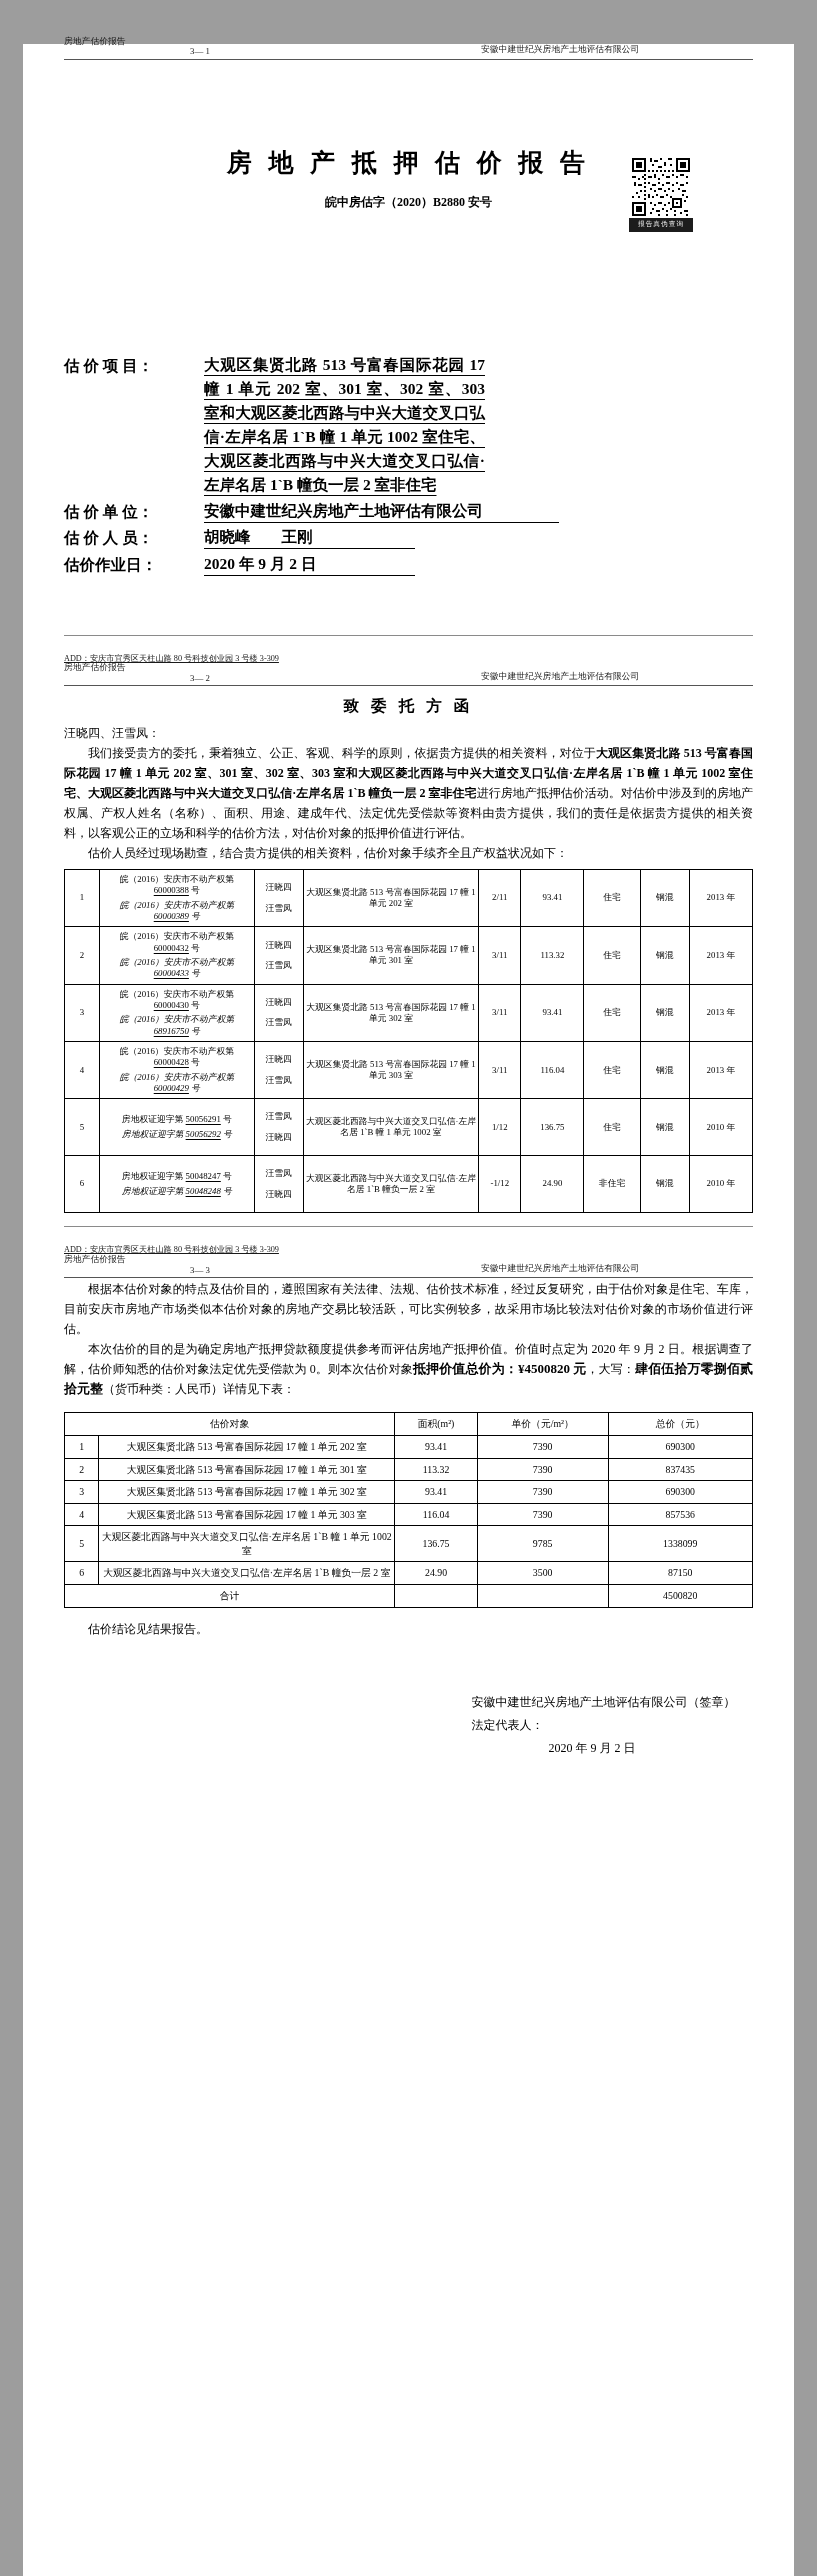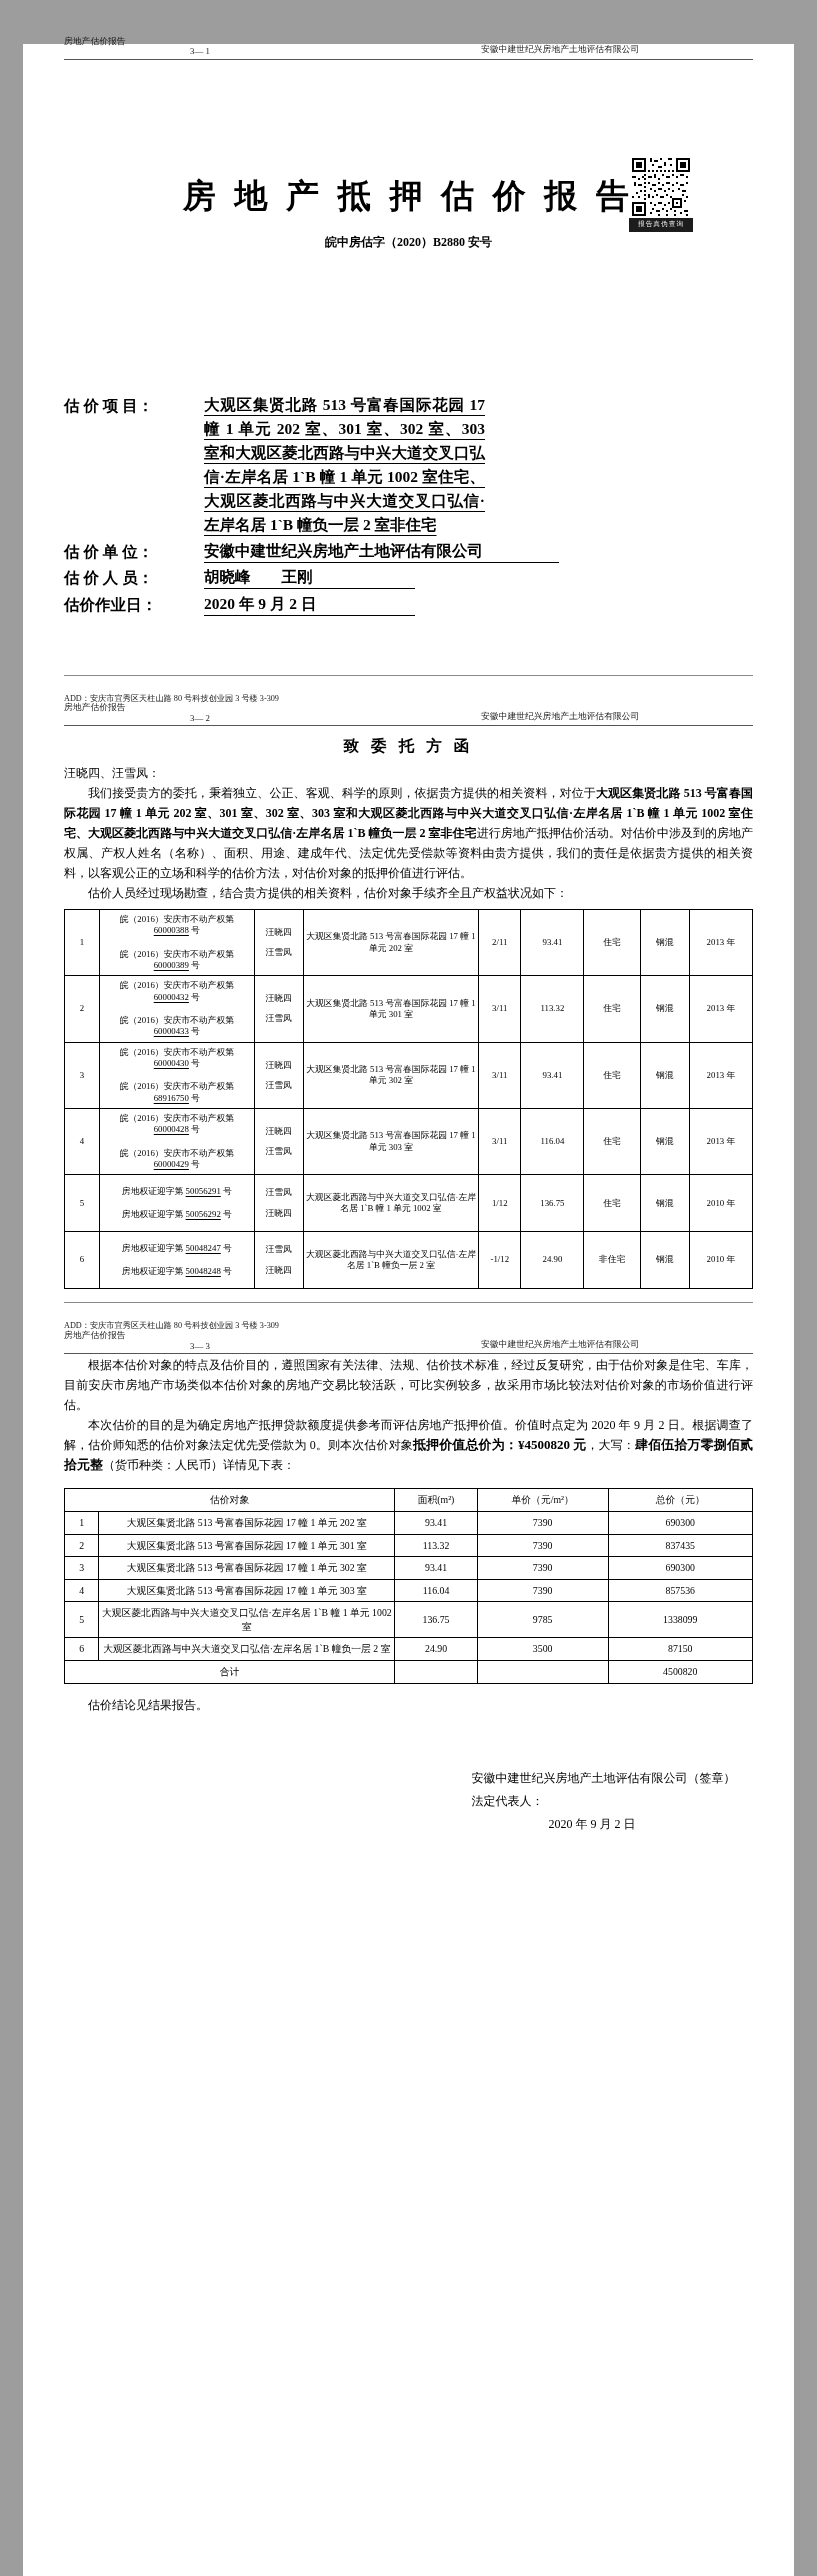--- a/index.html
+++ b/index.html
@@ -17,33 +17,33 @@
     background:#ffffff;
     padding:0 41px;
   }
   
   .hdr { position:relative; height:15.5px; border-bottom:0.5px solid #555; font-size:8.8px; color:#1a1a1a; }
   .hdr .h-left  { position:absolute; left:0;    bottom:11px; }
   .hdr .h-mid   { position:absolute; left:126px; bottom:2.1px; }
   .hdr .h-right { position:absolute; left:417px; bottom:2.1px; }
   .hdr-1 { margin-top:44px; }
   .hdr-mid { margin-top:7.2px; }
-  .ftr { border-top:0.5px solid #8a8a8a; padding-top:17px; font-size:8.2px; color:#1a1a1a; }
+  .ftr { border-top:0.5px solid #8a8a8a; padding-top:17px; font-size:8.2px; color:#1a1a1a;text-decoration:underline; }
   .ftr-1 { margin-top:58px; }
   .ftr-2 { margin-top:13.4px; }
   
   .qr-wrap { position:absolute; top:114px; right:101px; width:64px; background:#fff; }
   .qr { display:block; width:58px; height:58px; margin:0 auto; }
   .qr-caption {
     margin-top:1.5px; background:#1c1c1c; color:#f2f2f2;
     font-size:6.7px; letter-spacing:1px; text-align:center; padding:2.6px 0;
     font-family:"Liberation Sans","DejaVu Sans",sans-serif;
   }
   
-  .doc-title { margin-top:114px; text-align:center; font-size:33px; font-weight:bold; letter-spacing:5.2px; }
+  .doc-title { margin-top:86px; text-align:center; font-size:25px; font-weight:bold; letter-spacing:5.2px; }
   .doc-no { margin-top:15.5px; text-align:center; font-size:12px; font-weight:bold; }
   .fields { margin-top:142px; font-weight:bold; }
   .field { display:flex; align-items:flex-start; font-size:15.5px; line-height:25px; margin-bottom:1.5px; }
   .field .lbl { width:140px; flex:none; }
   .val-project {
     width:281px; text-align:justify; word-break:normal;
     text-decoration:underline; text-decoration-thickness:0.5px; text-underline-offset:5.2px;
     line-height:24px;
   }
   .val-single { display:inline-block; border-bottom:0.5px solid #000; min-width:211px; line-height:23px; }
@@ -55,21 +55,21 @@
   .para .bold { font-weight:bold; }
   .para .bold-big { font-weight:bold; font-size:13px; }
   
   table.props { width:100%; border-collapse:collapse; table-layout:fixed; margin-top:6.2px; }
   .props th, .props td {
     border:0.5px solid #000; font-size:8.8px; font-weight:normal;
     text-align:center; vertical-align:middle; padding:3.1px 1.5px; line-height:11.3px;
   }
   .props td.cert-cell { text-align:center; }
   .cert-line { margin:1px 0; }
-  .cert-line + .cert-line { margin-top:12px; }
+  .cert-line + .cert-line { margin-top:3px;font-style:italic; }
   .u-num { text-decoration:underline; text-underline-offset:1.5px; }
   .owner-cell div { margin:9px 0; }
   
   table.prices { width:100%; border-collapse:collapse; table-layout:fixed; margin-top:13.4px; }
   .prices th, .prices td {
     border:0.5px solid #000; font-size:9.8px; font-weight:normal;
     text-align:center; vertical-align:middle; padding:4.1px 2.1px; line-height:13.4px;
   }
   .conclusion { margin-top:11.3px; }
   

